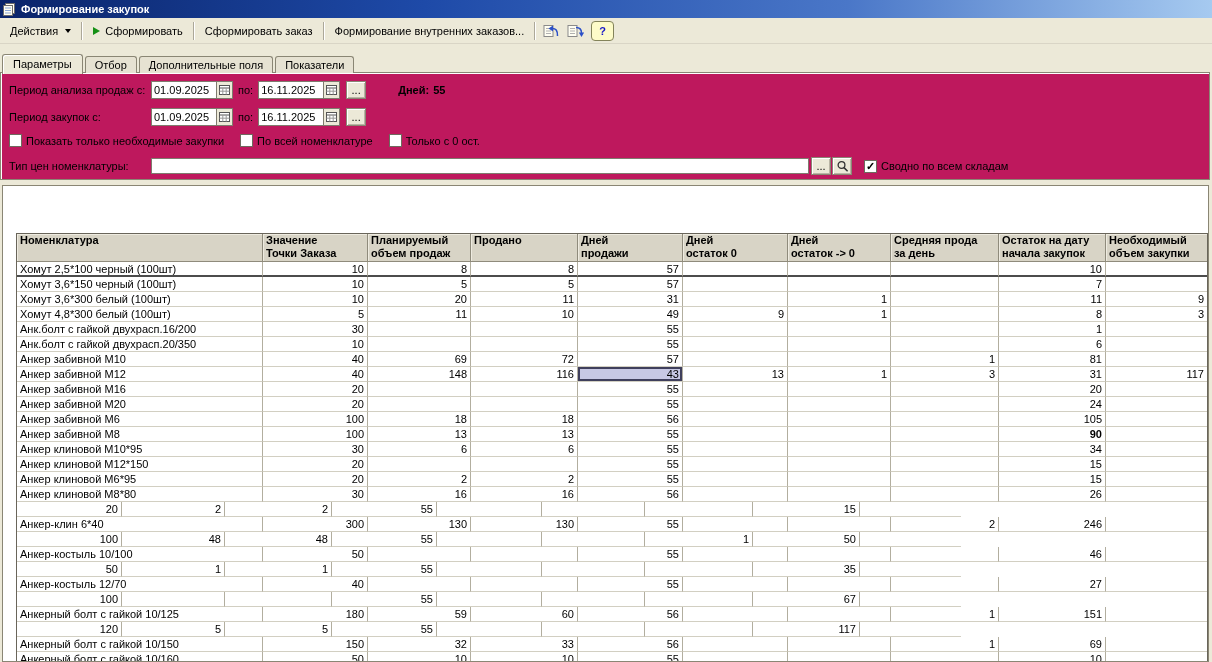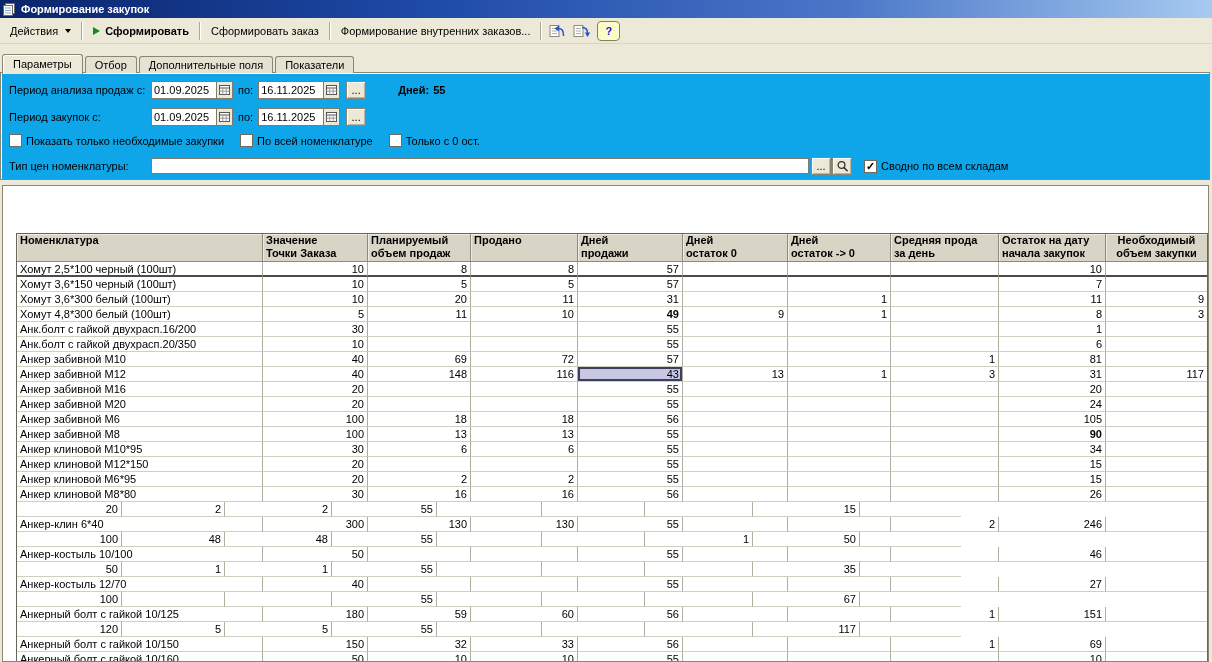--- a/index.html
+++ b/index.html
@@ -10,57 +10,57 @@
   
   .titlebar{position:absolute;left:0;top:0;width:1212px;height:18px;
     background:linear-gradient(to right,#0a246a 0%,#1e4aa8 35%,#4a77c8 70%,#a6caf0 100%);
     display:flex;align-items:center;gap:5px;padding-left:3px;box-sizing:border-box;
     color:#fff;font-weight:bold;}
   .appicon{width:13px;height:13px;flex:none;}
   
   .toolbar{position:absolute;left:0;top:18px;width:1212px;height:26px;background:#ece9d8;
     border-bottom:1px solid #d9d5c6;display:flex;align-items:center;padding:0 3px;box-sizing:border-box;}
   .tbtn{display:flex;align-items:center;gap:5px;padding:3px 6px;border:1px solid transparent;white-space:nowrap;}
-  .tbtn.bold{font-weight:bold;}
+  .tbtn.bold{font-weight:normal;}
   .tsep{width:1px;height:18px;background:#aca899;border-right:1px solid #fff;margin:0 3px;flex:none;}
   .dd-arrow{width:0;height:0;border-left:3px solid transparent;border-right:3px solid transparent;border-top:4px solid #000;margin-left:2px;}
   .play{width:0;height:0;border-top:4px solid transparent;border-bottom:4px solid transparent;border-left:7px solid #159015;flex:none;}
   .iconbtn{width:22px;height:20px;display:flex;align-items:center;justify-content:center;border:1px solid transparent;}
   .helpbtn{width:21px;height:18px;margin-left:4px;border-radius:4px;background:#fdfbc8;border:1px solid #83835a;
     color:#1616c8;font-weight:bold;display:flex;align-items:center;justify-content:center;}
   
   .tabstrip{position:absolute;left:2px;top:55px;height:18px;display:flex;align-items:flex-end;z-index:4;}
   .tab{border:1px solid #8a8674;border-bottom:none;border-radius:3px 3px 0 0;background:#ece9d8;
     padding:2px 9px;margin-right:2px;position:relative;}
   .tab.active{padding:3px 10px 4px;margin-bottom:-1px;box-shadow:inset 1px 1px 0 #fff;z-index:5;}
   .tab:not(.active){background:#e6e2d2;}
   
   .panel{position:absolute;left:0;top:72px;width:1210px;height:108px;box-sizing:border-box;
-    border:1px solid #8a8674;box-shadow:inset 1px 1px 0 #fff;background:#0ea5e9;z-index:1;}
+    border:1px solid #8a8674;box-shadow:inset 1px 1px 0 #fff;background:#be185d;z-index:1;}
   .prow{position:absolute;left:8px;display:flex;align-items:center;}
   .plabel{width:142px;flex:none;}
   .datefield{display:inline-flex;align-items:stretch;border:1px solid #7f7b6e;background:#fff;height:16px;}
   .datefield input{border:none;outline:none;width:60px;font-family:"Liberation Sans",sans-serif;font-size:11px;padding:0 2px;background:#fff;}
   .calbtn{width:15px;background:#ece9d8;border-left:1px solid #7f7b6e;display:flex;align-items:center;justify-content:center;}
   .miniBtn{height:18px;min-width:20px;background:#ece9d8;border:1px solid #8a8674;
     box-shadow:inset 1px 1px 0 #fff,inset -1px -1px 0 #b8b4a4;display:flex;align-items:center;justify-content:center;
     padding:0 2px;box-sizing:border-box;}
   .cbbox{width:13px;height:13px;background:#fff;border:1px solid #6e6a5e;box-sizing:border-box;flex:none;
     display:flex;align-items:center;justify-content:center;font-size:11px;font-weight:bold;line-height:11px;margin-right:4px;}
   .cbitem{display:flex;align-items:center;margin-right:16px;}
   .textinput{height:16px;border:1px solid #7f7b6e;background:#fff;font-family:"Liberation Sans",sans-serif;font-size:11px;padding:0 2px;box-sizing:border-box;}
   
   .databox{position:absolute;left:2px;top:185px;width:1207px;height:477px;box-sizing:border-box;
     background:#fff;border:1px solid #8a8674;overflow:hidden;}
   #grid{position:absolute;left:13px;top:47px;border:1px solid #69655a;background:#fff;}
   .gr{display:flex;}
   .th{box-sizing:border-box;flex:none;height:28px;background:#d8d4c6;font-weight:bold;
     line-height:13px;padding:0 3px;white-space:pre-line;overflow:hidden;
     border-right:1px solid #8f8b7c;border-bottom:1px solid #8f8b7c;box-shadow:inset 1px 1px 0 #eeebe0;}
-  .th:last-child{border-right:none;text-align:center;}
+  .th:last-child{border-right:none;}
   .td{box-sizing:border-box;flex:none;height:15px;background:#fff;line-height:13px;padding:1px 3px 0;
     white-space:nowrap;overflow:hidden;border-right:1px solid #b2ae9f;border-bottom:1px solid #d2cfc2;}
   .td:last-child{border-right:none;}
   .num{text-align:right;}
   .freeze .td{border-bottom:2px solid #4c4c4c;}
   .sel{background:#c7c8e4;box-shadow:inset 0 0 0 2px #3f3f5c;}
 </style>
 </head>
 <body>
 
@@ -277,21 +277,21 @@
         <div class="td num" style="width: 103px;">1</div>
         <div class="td num" style="width: 108px;"></div>
         <div class="td num" style="width: 107px;">11</div>
         <div class="td num" style="width: 101px;">9</div>
       </div>
       <div class="gr">
         <div class="td txt" style="width: 246px;">Хомут 4,8*300 белый (100шт)</div>
         <div class="td num" style="width: 105px;">5</div>
         <div class="td num" style="width: 103px;">11</div>
         <div class="td num" style="width: 107px;">10</div>
-        <div class="td num" style="width: 105px; font-weight: bold;">49</div>
+        <div class="td num" style="width: 105px;">49</div>
         <div class="td num" style="width: 105px;">9</div>
         <div class="td num" style="width: 103px;">1</div>
         <div class="td num" style="width: 108px;"></div>
         <div class="td num" style="width: 107px;">8</div>
         <div class="td num" style="width: 101px;">3</div>
       </div>
       <div class="gr">
         <div class="td txt" style="width: 246px;">Анк.болт с гайкой двухрасп.16/200</div>
         <div class="td num" style="width: 105px;">30</div>
         <div class="td num" style="width: 103px;"></div>

